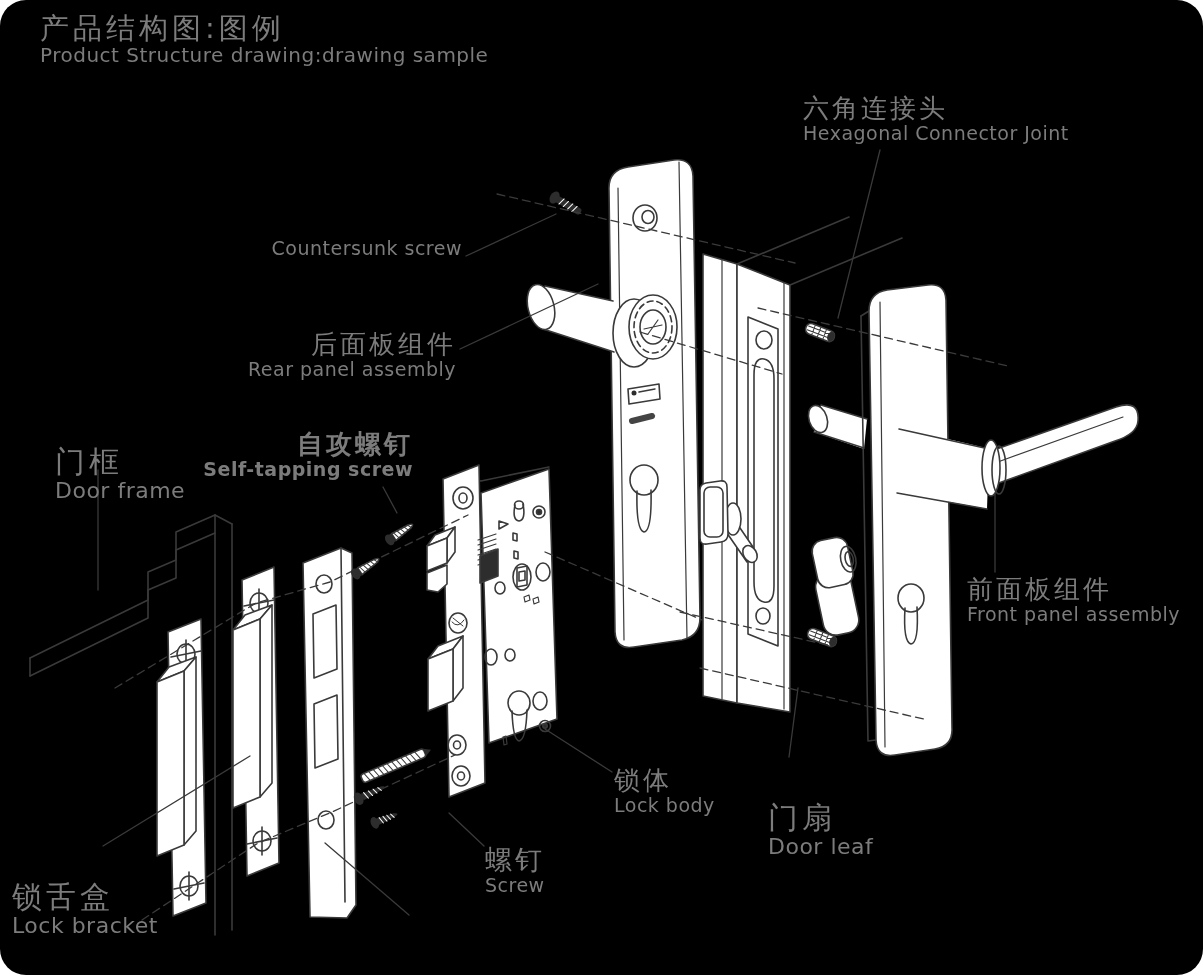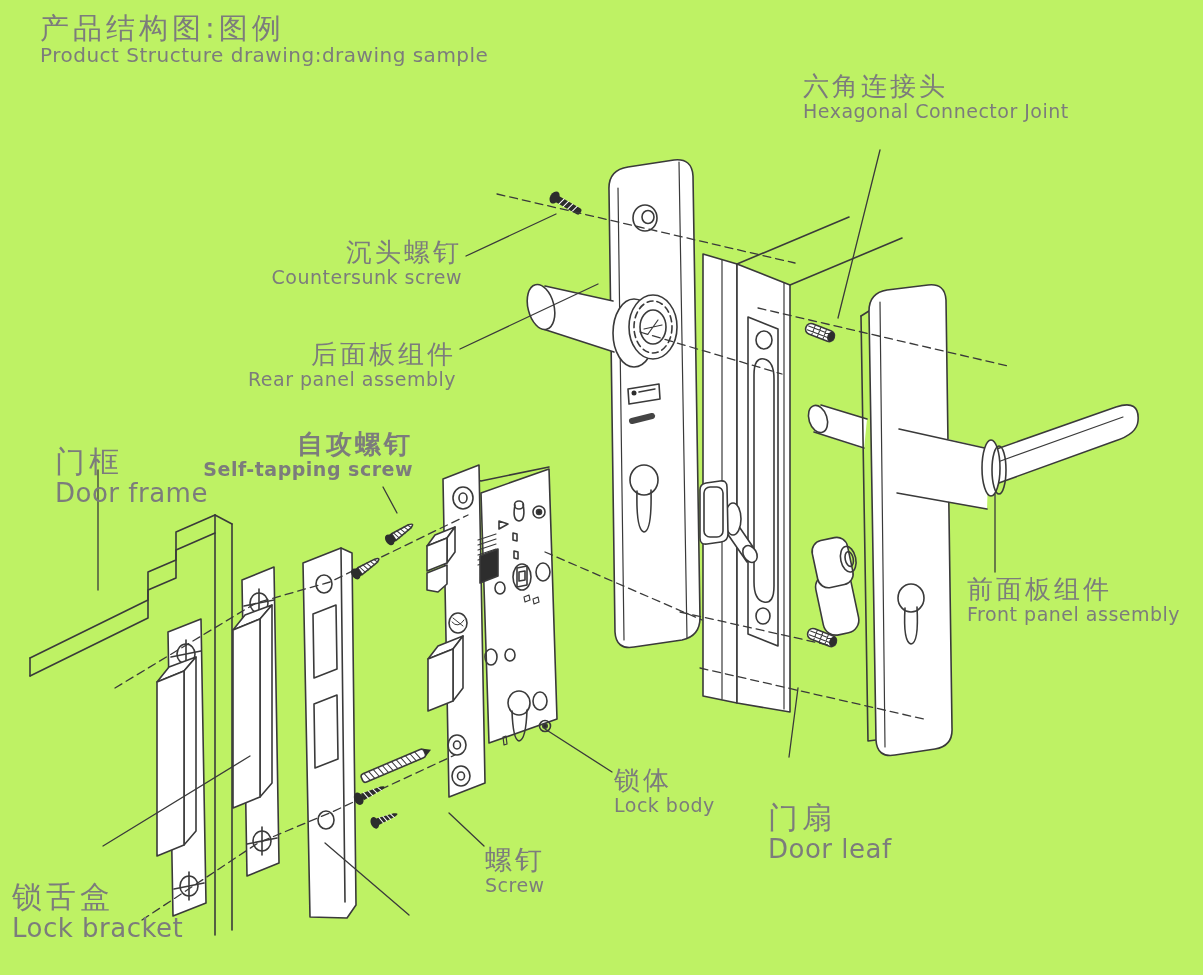--- a/index.html
+++ b/index.html
@@ -1,25 +1,26 @@
 <!DOCTYPE html>
 <html><head>
 <meta charset="utf-8">
 <style>
   html,body{margin:0;padding:0;background:#fff;}
   .stage{
-    position:relative;width:1203px;height:975px;background:#bef264;overflow:hidden;
+    position:relative;width:1203px;height:975px;background:#000000;overflow:hidden;
     font-family:"DejaVu Sans","Liberation Sans",sans-serif;
+    border-radius:26px;
   }
   svg{position:absolute;left:0;top:0;}
   .lbl{position:absolute;color:#7c7c7c;line-height:1.12;white-space:nowrap;}
   .lbl .zh{font-size:26px;letter-spacing:3px;}
   .lbl .en{font-size:19px;letter-spacing:0.5px;}
   .lbl.big .zh{font-size:30px;letter-spacing:4px;margin-top:44px;}
-  .lbl.big .en{font-size:26px;}
+  .lbl.big .en{font-size:22px;}
   .lbl.title .zh{font-size:29px;letter-spacing:4px;}
   .lbl.title .en{font-size:20px;}
   .ra{text-align:right;}
 </style>
 </head>
 <body>
 
 <div class="stage">
 
 <svg width="1203" height="975" viewBox="0 0 1203 975" fill="none" stroke="#3a3a3a" stroke-width="1.6" stroke-linecap="round" stroke-linejoin="round">
@@ -262,31 +263,30 @@
     <path d="M484,846 L449,813"></path>
     <path d="M409,915 L325,843"></path>
   </g>
 </svg>
 
 <div class="lbl title" style="left:40px;top:12px;">
   <div class="zh">产品结构图:图例</div>
   <div class="en">Product Structure drawing:drawing sample</div>
 </div>
 
-<div class="lbl" style="left:803px;top:72px;">
+<div class="lbl" style="left:803px;top:94px;">
   <div class="zh">六角连接头</div>
   <div class="en">Hexagonal Connector Joint</div>
 </div>
 
 <div class="lbl ra" style="left:240px;top:238px;width:222px;">
-  <div class="zh">沉头螺钉</div>
   <div class="en">Countersunk screw</div>
 </div>
 
-<div class="lbl ra" style="left:200px;top:340px;width:256px;">
+<div class="lbl ra" style="left:200px;top:330px;width:256px;">
   <div class="zh">后面板组件</div>
   <div class="en">Rear panel assembly</div>
 </div>
 
 <div class="lbl big" style="left:55px;top:401px;">
   <div class="zh">门框</div>
   <div class="en">Door frame</div>
 </div>
 
 <div class="lbl ra" style="left:180px;top:430px;width:233px;font-weight:bold;">

